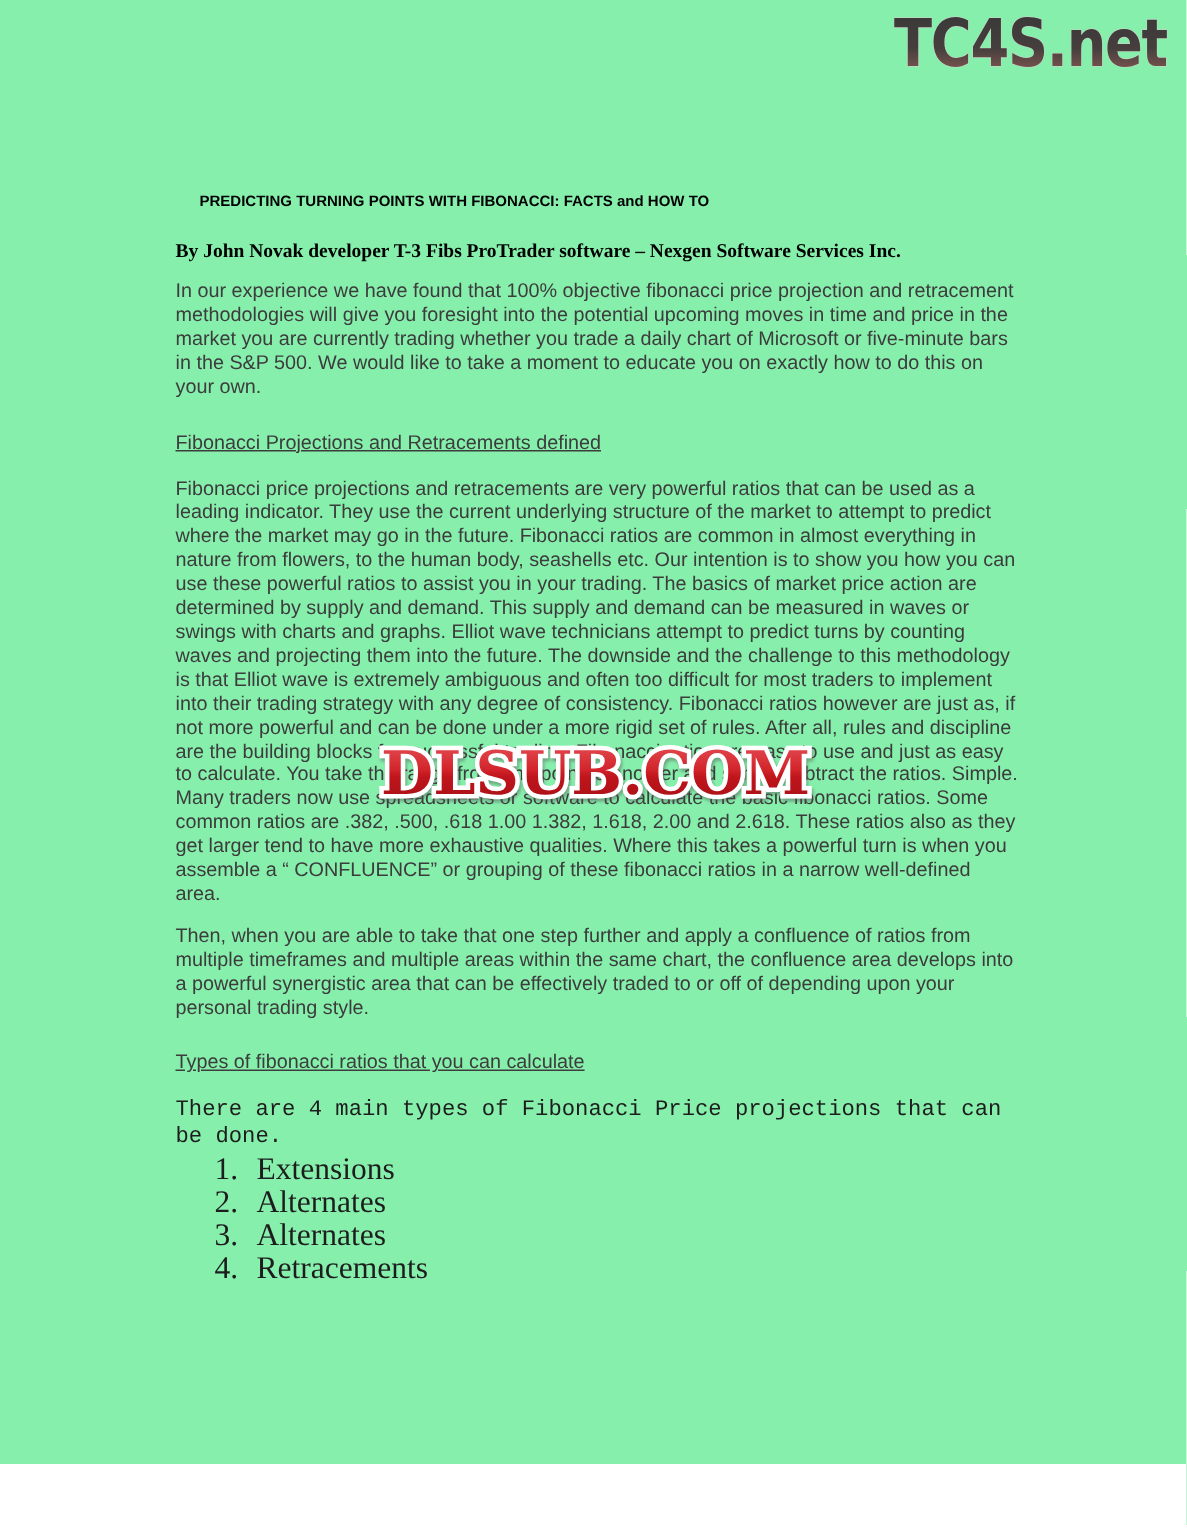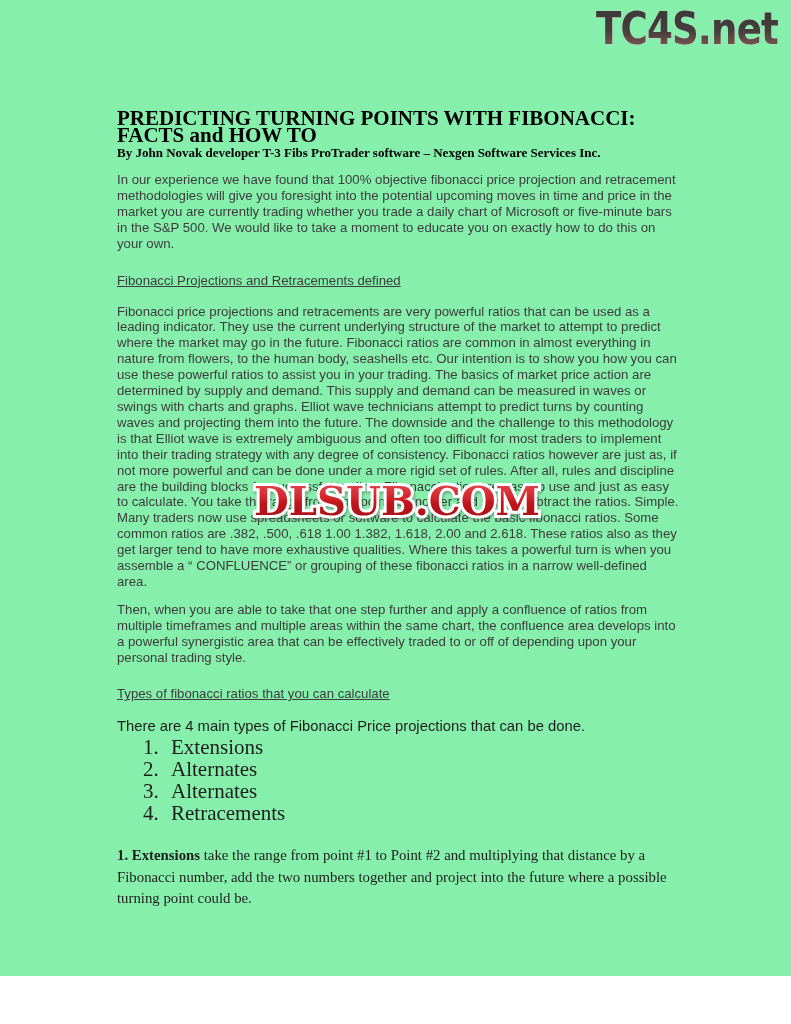--- a/index.html
+++ b/index.html
@@ -30,26 +30,26 @@
   
   .content {
     position: absolute;
     left: 117px;
     top: 110px;
     width: 562px;
     color: #3c3c3c;
   }
 
   .doc-title {
-    font-family: Liberation Serif, serif;
+    font-family: Liberation Sans, sans-serif;
     font-weight: bold;
-    font-size: 21px;
+    font-size: 10px;
     line-height: 17px;
     color: #000000;
-    margin: 0;
+    margin: 16px;
   }
   .doc-byline {
     font-family: "Liberation Serif", serif;
     font-weight: bold;
     font-size: 13px;
     line-height: 15px;
     color: #000000;
     margin: 1px 0 0 0;
   }
 
@@ -82,21 +82,21 @@
     filter: drop-shadow(1px 2px 1px rgba(80,80,80,0.45));
   }
   .watermark svg text {
     font-family: "DejaVu Serif", "Liberation Serif", serif;
     font-weight: bold;
     font-size: 40px;
   }
 
   
   .serif-intro {
-    font-family: Liberation Sans, sans-serif;
+    font-family: Liberation Mono, monospace;
     font-size: 14.8px;
     line-height: 18px;
     color: #1d1d1d;
     margin: 15px 0 0 0;
   }
   .types-list {
     font-family: "Liberation Serif", serif;
     font-size: 21px;
     line-height: 22px;
     color: #1d1d1d;
@@ -165,16 +165,15 @@
 
     <p class="serif-intro">There are 4 main types of Fibonacci Price projections that can be done.</p>
 
     <ol class="types-list">
       <li>Extensions</li>
       <li>Alternates</li>
       <li>Alternates</li>
       <li>Retracements</li>
     </ol>
 
-    <p class="serif-para"><span class="lead">1. Extensions</span><span> take the range from point #1 to Point #2 and multiplying that distance by a Fibonacci number, add the two numbers together and project into the future where a possible turning point could be.</span></p>
 
   </div>
 </div>
 
 </body></html>

